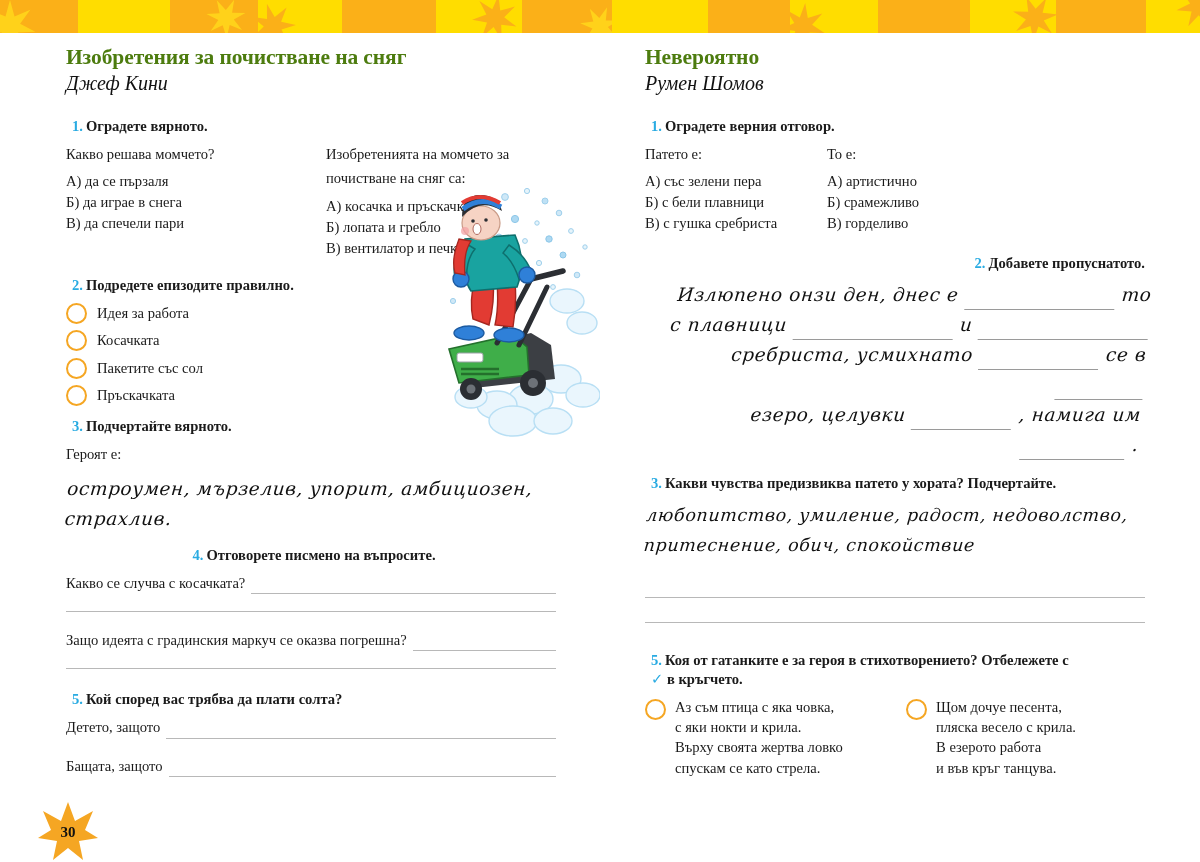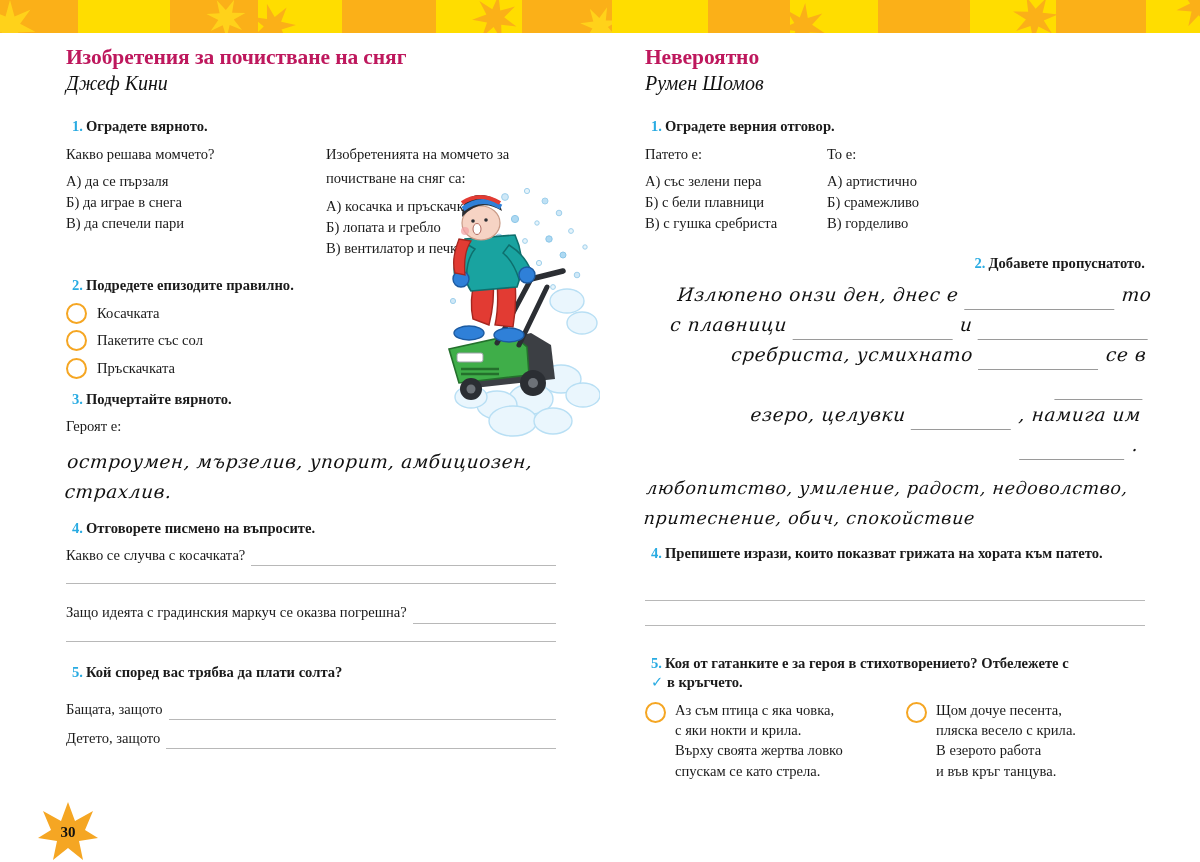--- a/index.html
+++ b/index.html
@@ -24,21 +24,21 @@
   .page { position:absolute; top:0; height:829px; }
   .page-left  { left:0;    width:600px; }
   .page-right { left:600px;width:600px; }
 
   .content-left  { position:absolute; left:66px;  top:12px;  width:490px; }
   .content-right { position:absolute; left:45px;  top:12px;  width:500px; }
 
   
   .title {
     font-size:21.5px; font-weight:bold; letter-spacing:-0.1px;
-    line-height:1.18; margin:0 0 1px 0; color:#be185d;
+    line-height:1.18; margin:0 0 1px 0; color:#4d7c0f;
   }
   .author {
     font-size:20px; font-style:italic; line-height:1.2;
     margin:0 0 22px 0; color:#111; font-family:"Liberation Serif", serif;
   }
 
   
   .ex { margin:0 0 11px 0; }
   .ex-head {
     font-size:14.6px; font-weight:bold; line-height:1.33; margin:0 0 7px 6px;
@@ -189,20 +189,24 @@
             <div class="opt">В) вентилатор и печка</div>
           </div>
         </div>
       </div>
 
       <div class="ex" style="margin-top:18px;">
         <div class="ex-head">
           <span class="qnum">2.</span><span>Подредете епизодите правилно.</span>
         </div>
         <ul class="circ-list">
+          <li class="circ-item">
+            <span class="circ"></span>
+            <span class="circ-label">Идея за работа</span>
+          </li>
           <li class="circ-item">
             <span class="circ"></span>
             <span class="circ-label">Косачката</span>
           </li>
           <li class="circ-item">
             <span class="circ"></span>
             <span class="circ-label">Пакетите със сол</span>
           </li>
           <li class="circ-item">
             <span class="circ"></span>
@@ -215,46 +219,46 @@
         <div class="ex-head">
           <span class="qnum">3.</span><span>Подчертайте вярното.</span>
         </div>
         <div class="plain">Героят е:</div>
         <div class="hand" style="margin-top:10px;">
           <div>остроумен, мързелив, упорит, амбициозен,</div>
           <div>страхлив.</div>
         </div>
       </div>
 
-      <div class="ex" style="margin-top:12px;">
+      <div class="ex" style="margin-top:12px;text-align:center;">
         <div class="ex-head">
           <span class="qnum">4.</span><span>Отговорете писмено на въпросите.</span>
         </div>
         <div class="inline-q">
           <span class="lbl">Какво се случва с косачката?</span>
           <span class="fill"></span>
         </div>
         <div class="ruleline"></div>
         <div class="inline-q" style="margin-top:18px;">
           <span class="lbl">Защо идеята с градинския маркуч се оказва погрешна?</span>
           <span class="fill"></span>
         </div>
         <div class="ruleline"></div>
       </div>
 
       <div class="ex" style="margin-top:21px;">
         <div class="ex-head">
           <span class="qnum">5.</span><span>Кой според вас трябва да плати солта?</span>
         </div>
+        <div class="inline-q" style="margin-top:8px;">
+          <span class="lbl">Детето, защото</span>
+          <span class="fill"></span>
+        </div>
         <div class="inline-q" style="margin-top:17px;">
           <span class="lbl">Бащата, защото</span>
-          <span class="fill"></span>
-        </div>
-        <div class="inline-q" style="margin-top:8px;">
-          <span class="lbl">Детето, защото</span>
           <span class="fill"></span>
         </div>
       </div>
 
     </div>
 
     <div class="illus illus-snow">
       <svg viewBox="0 0 165 260" width="165" height="260" aria-hidden="true">
         <g>
           <circle cx="70" cy="14" r="3.4" fill="#cfe8f7" stroke="#9fd0ec" stroke-width="1"></circle>
@@ -386,30 +390,30 @@
             <span>езеро, целувки</span>
             <span class="blank" style="width:100px"></span>
             <span>, намига им</span>
             <span class="blank" style="width:105px"></span>
             <span>.</span>
           </div>
         </div>
       </div>
 
       <div class="ex" style="margin-top:14px;">
+        <div class="ex-head">
+          <span class="qnum">3.</span><span>Какви чувства предизвиква патето у хората? Подчертайте.</span>
+        </div>
         <div class="hand hand-sm" style="margin-top:8px;">
           <div>любопитство, умиление, радост, недоволство,</div>
           <div>притеснение, обич, спокойствие</div>
         </div>
       </div>
 
       <div class="ex" style="margin-top:4px;">
-        <div class="ex-head">
-          <span class="qnum">4.</span><span>Препишете изрази, които показват грижата на хората към патето.</span>
-        </div>
         <div class="ruleline" style="margin-top:36px;"></div>
         <div class="ruleline" style="margin-top:24px;"></div>
       </div>
 
       <div class="ex" style="margin-top:28px;">
         <div class="ex-head">
           <span class="qnum">5.</span><span>Коя от гатанките е за героя в стихотворението? Отбележете с</span><br>
           <span class="check-glyph">✓</span>
           <span>в кръгчето.</span>
         </div>

